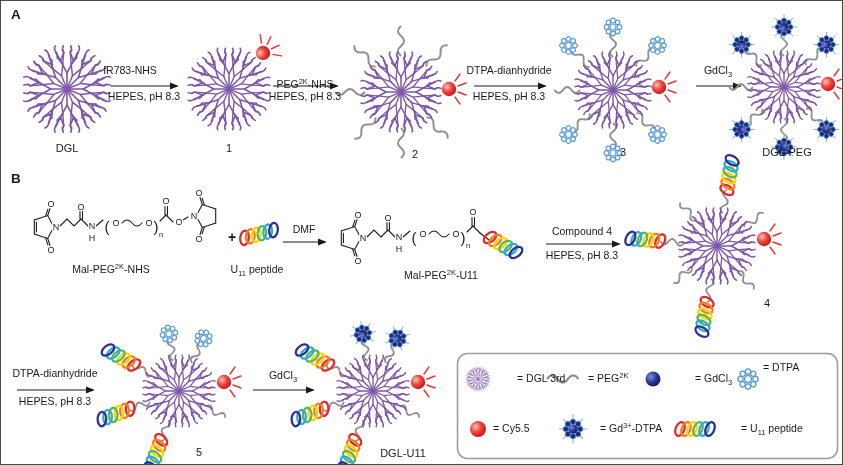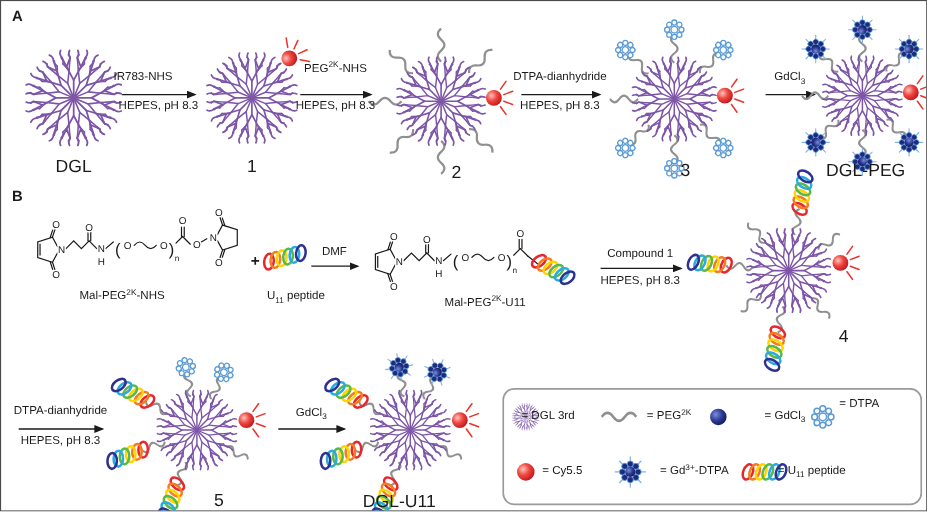--- a/index.html
+++ b/index.html
@@ -2,21 +2,21 @@
 <html><head>
 <meta charset="utf-8">
 <style>
   *{margin:0;padding:0;box-sizing:border-box}
   body{background:#eaeaea;font-family:"Liberation Sans",sans-serif}
   .fig{position:relative;width:843px;height:465px;background:#ffffff;border:1px solid #4a4a4a;overflow:hidden;margin:0 auto}
   svg.canvas{position:absolute;left:0;top:0}
   .lbl{position:absolute;font-size:10.5px;color:#1a1a1a;white-space:nowrap;line-height:1.2}
   .c{transform:translateX(-50%)}
   .panel{font-size:13.5px;font-weight:bold}
-  .cnum{font-size:16px}
+  .cnum{font-size:11px}
   .plus{font-size:14px;font-weight:bold}
   .sup{font-size:7.5px;position:relative;top:-4px}
   .sub{font-size:7.5px;position:relative;top:3px}
   .atom{font-family:"Liberation Sans",sans-serif;font-size:9px;text-anchor:middle;fill:#1a1a1a;paint-order:stroke;stroke:#fff;stroke-width:2.5px}
   .paren{font-family:"Liberation Sans",sans-serif;font-size:15px;text-anchor:middle;fill:#1a1a1a}
   .subn{font-family:"Liberation Sans",sans-serif;font-size:7.5px;text-anchor:middle;fill:#1a1a1a}
   .bond{stroke:#1a1a1a;stroke-width:1.1;fill:none;stroke-linecap:round}
   .arw{stroke:#1a1a1a;stroke-width:1.2}
 </style>
 </head>
@@ -466,50 +466,50 @@
         </g>
   </g>
 </svg>
 
 <div class="lbl panel" style="left:10px;top:6px">A</div>
 <div class="lbl panel" style="left:10px;top:170px">B</div>
 
 <div class="lbl c" style="left:129px;top:63px">IR783-NHS</div>
 <div class="lbl c" style="left:143px;top:89px">HEPES, pH 8.3</div>
 
-<div class="lbl c" style="left:304px;top:55px"><span>PEG</span><span class="sup">2K</span><span>-NHS</span></div>
+<div class="lbl c" style="left:304px;top:77px"><span>PEG</span><span class="sup">2K</span><span>-NHS</span></div>
 <div class="lbl c" style="left:304px;top:89px">HEPES, pH 8.3</div>
 
 <div class="lbl c" style="left:508px;top:63px">DTPA-dianhydride</div>
 <div class="lbl c" style="left:508px;top:89px">HEPES, pH 8.3</div>
 
 <div class="lbl c" style="left:717px;top:63px"><span>GdCl</span><span class="sub">3</span></div>
 
 <div class="lbl c cnum" style="left:66px;top:141px">DGL</div>
 <div class="lbl c cnum" style="left:228px;top:141px">1</div>
 <div class="lbl c cnum" style="left:414px;top:147px">2</div>
 <div class="lbl c cnum" style="left:622px;top:145px">3</div>
 <div class="lbl c cnum" style="left:786px;top:145px">DGL-PEG</div>
 
 <div class="lbl c plus" style="left:231px;top:228px">+</div>
 <div class="lbl c" style="left:110px;top:262px"><span>Mal-PEG</span><span class="sup">2K</span><span>-NHS</span></div>
-<div class="lbl c" style="left:268px;top:262px"><span>U</span><span class="sub">11</span><span> peptide</span></div>
+<div class="lbl c" style="left:256px;top:262px"><span>U</span><span class="sub">11</span><span> peptide</span></div>
 <div class="lbl c" style="left:303px;top:222px">DMF</div>
 <div class="lbl c" style="left:440px;top:268px"><span>Mal-PEG</span><span class="sup">2K</span><span>-U11</span></div>
-<div class="lbl c" style="left:581px;top:224px">Compound 1</div>
+<div class="lbl c" style="left:581px;top:224px">Compound 4</div>
 <div class="lbl c" style="left:581px;top:248px">HEPES, pH 8.3</div>
 <div class="lbl c cnum" style="left:766px;top:296px">4</div>
 
 <div class="lbl c" style="left:54px;top:366px">DTPA-dianhydride</div>
 <div class="lbl c" style="left:54px;top:394px">HEPES, pH 8.3</div>
 <div class="lbl c cnum" style="left:198px;top:445px">5</div>
 <div class="lbl c" style="left:282px;top:368px"><span>GdCl</span><span class="sub">3</span></div>
-<div class="lbl c cnum" style="left:362px;top:446px">DGL-U11</div>
-
-<div class="lbl" style="left:473px;top:371px">= DGL 3rd</div>
+<div class="lbl c cnum" style="left:402px;top:446px">DGL-U11</div>
+
+<div class="lbl" style="left:516px;top:371px">= DGL 3rd</div>
 <div class="lbl" style="left:587px;top:371px"><span>= PEG</span><span class="sup">2K</span></div>
 <div class="lbl" style="left:694px;top:371px"><span>= GdCl</span><span class="sub">3</span></div>
 <div class="lbl" style="left:762px;top:360px">= DTPA</div>
 <div class="lbl" style="left:492px;top:421px">= Cy5.5</div>
 <div class="lbl" style="left:599px;top:421px"><span>= Gd</span><span class="sup">3+</span><span>-DTPA</span></div>
-<div class="lbl" style="left:706px;top:421px"><span>= U</span><span class="sub">11</span><span> peptide</span></div>
+<div class="lbl" style="left:740px;top:421px"><span>= U</span><span class="sub">11</span><span> peptide</span></div>
 
 </div>
 
 </body></html>

